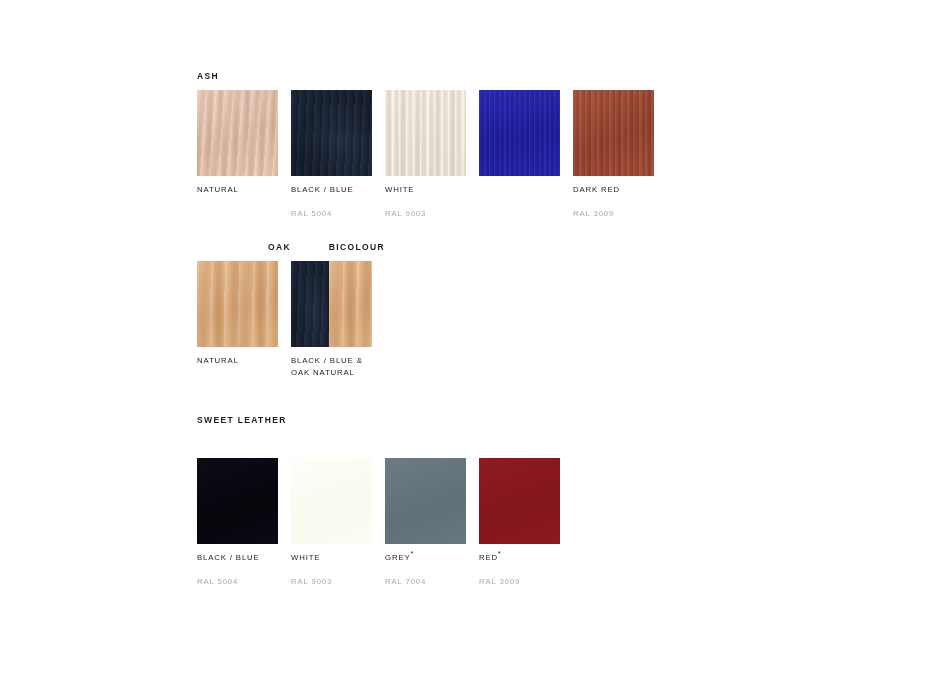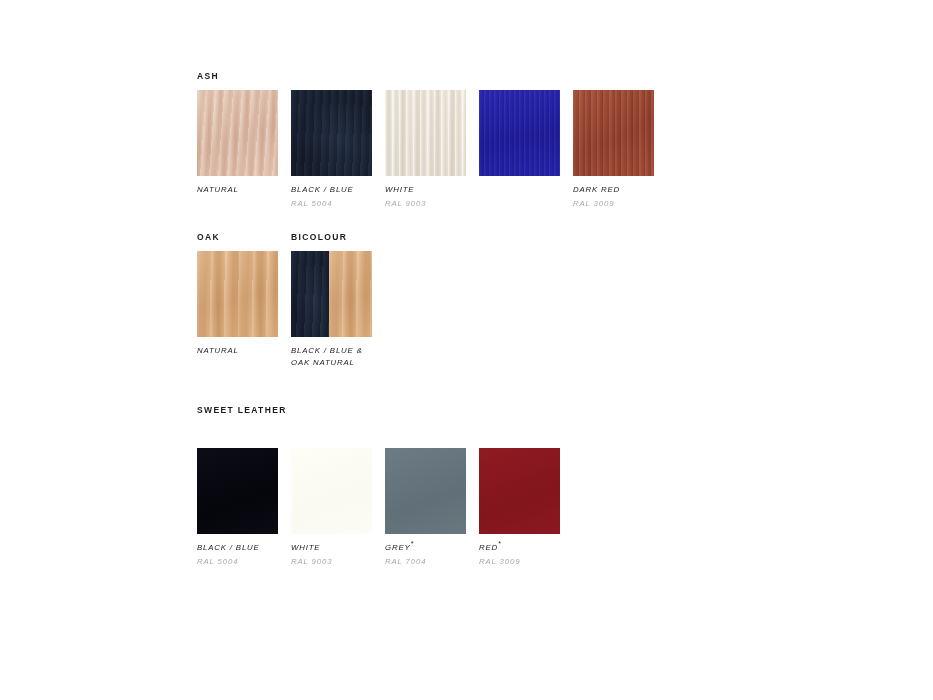--- a/index.html
+++ b/index.html
@@ -31,56 +31,56 @@
   }
   .section-title {
     font-size: 8.5px;
     letter-spacing: 1.35px;
     font-weight: 700;
     color: #1c1c1c;
     text-transform: uppercase;
     line-height: 12px;
     white-space: nowrap;
   }
-  .section-title.col-slot { width: 94px; flex: 0 0 94px; }
+  .section-title.col-slot { width: 94px; flex: 0 0 94px; text-align: right; }
 
   .swatch-row { display: flex; }
 
   .swatch-cell {
     width: 81px;
     flex: 0 0 81px;
     margin-right: 13px;
   }
   .swatch-cell:last-child { margin-right: 0; }
 
   .swatch {
     width: 81px;
     height: 86px;
     position: relative;
     overflow: hidden;
   }
   .swatch.leather { height: 80px; width: 80px; }
   .swatch.stool { height: 86px; }
 
-  .swatch-labels { padding-top: 8px; font-style: italic; }
+  .swatch-labels { padding-top: 8px; }
   .label-name {
     font-size: 7.8px;
     letter-spacing: 0.85px;
     color: #1c1c1c;
     line-height: 11.5px;
     text-transform: uppercase;
     white-space: pre-line;
   }
   .label-code {
     font-size: 7.8px;
     letter-spacing: 0.85px;
     color: #a8a8a8;
     line-height: 11.5px;
     text-transform: uppercase;
-    margin-top: 2px;
+    margin-top: 12px;
   }
   .label-name .star {
     font-size: 7px;
     vertical-align: super;
     line-height: 0;
   }
 
   
   .tex-ash-natural {
     background-color: #dfc0ac;

